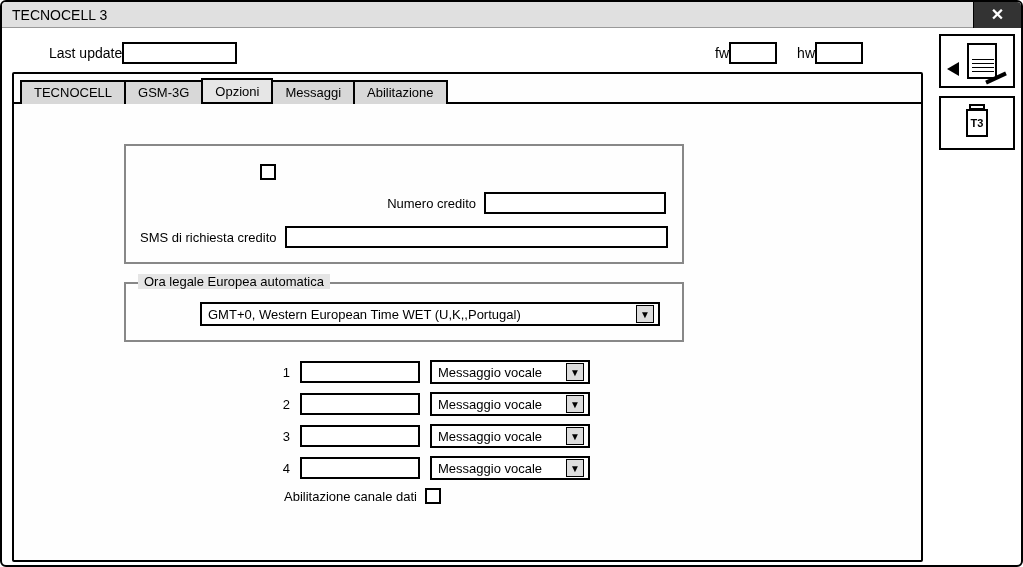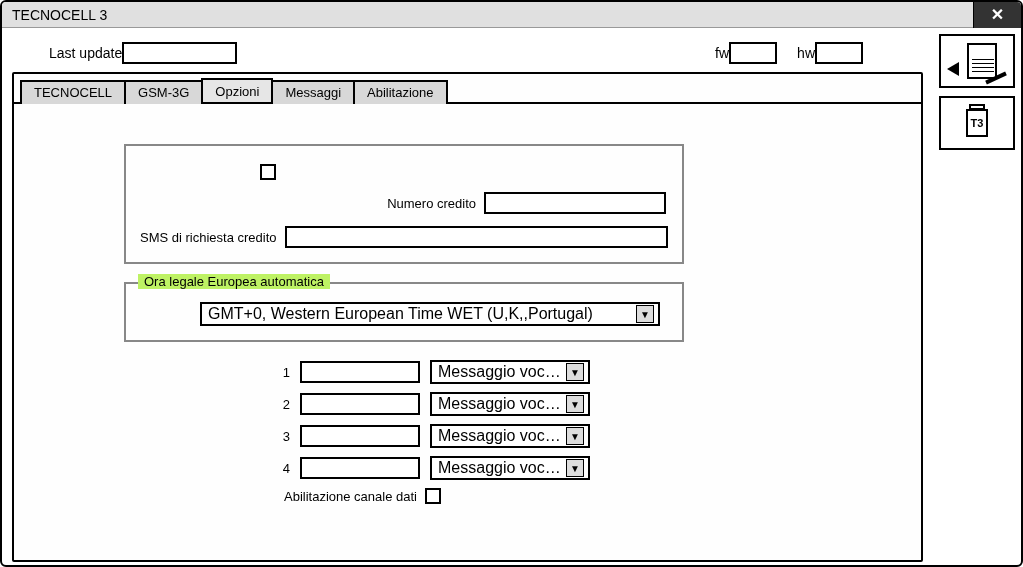--- a/index.html
+++ b/index.html
@@ -65,40 +65,40 @@
       border-top: 2px solid #000; margin-top: 0;
       height: 455px; padding: 40px 20px 20px 20px;
       background: #e6e6e600;
     }
 
     .groupbox {
       border: 2px solid #888; position: relative;
       margin: 0 auto 18px auto; padding: 18px 14px 14px 14px;
     }
     .groupbox .legend {
-      position: absolute; top: -10px; left: 12px; background: #bef264;
+      position: absolute; top: -10px; left: 12px; background: #e5e5e5;
       padding: 0 6px; font-size: 13px;
     }
     .gb-credit { width: 560px; margin-left: 90px; }
     .gb-dst    { width: 560px; margin-left: 90px; }
 
     .form-row {
       display: flex; align-items: center; gap: 8px; margin-bottom: 12px;
     }
     .form-row:last-child { margin-bottom: 0; }
     .lbl-right { text-align: right; }
 
     .checkbox { width: 16px; height: 16px; border: 2px solid #000; background: #fff; display: inline-block; }
 
     .select {
       border: 2px solid #000; background: #fff; height: 24px;
       display: flex; align-items: center; justify-content: space-between;
       padding: 0 4px 0 6px; cursor: pointer;
     }
-    .select .sel-text { font-size: 16px; overflow: hidden; text-overflow: ellipsis; white-space: nowrap; }
+    .select .sel-text { font-size: 13px; overflow: hidden; text-overflow: ellipsis; white-space: nowrap; }
     .select .sel-btn {
       width: 18px; height: 18px; border: 1px solid #000; background: #ddd;
       display: flex; align-items: center; justify-content: center; font-size: 10px;
     }
     .sel-tz { width: 460px; margin-left: 60px; }
 
     .emerg-block { margin-left: 240px; width: 360px; }
     .emerg-head { display: flex; margin-bottom: 6px; }
     .emerg-head .col-num { width: 26px; }
     .emerg-head .col-emerg { width: 130px; text-align: center; }

